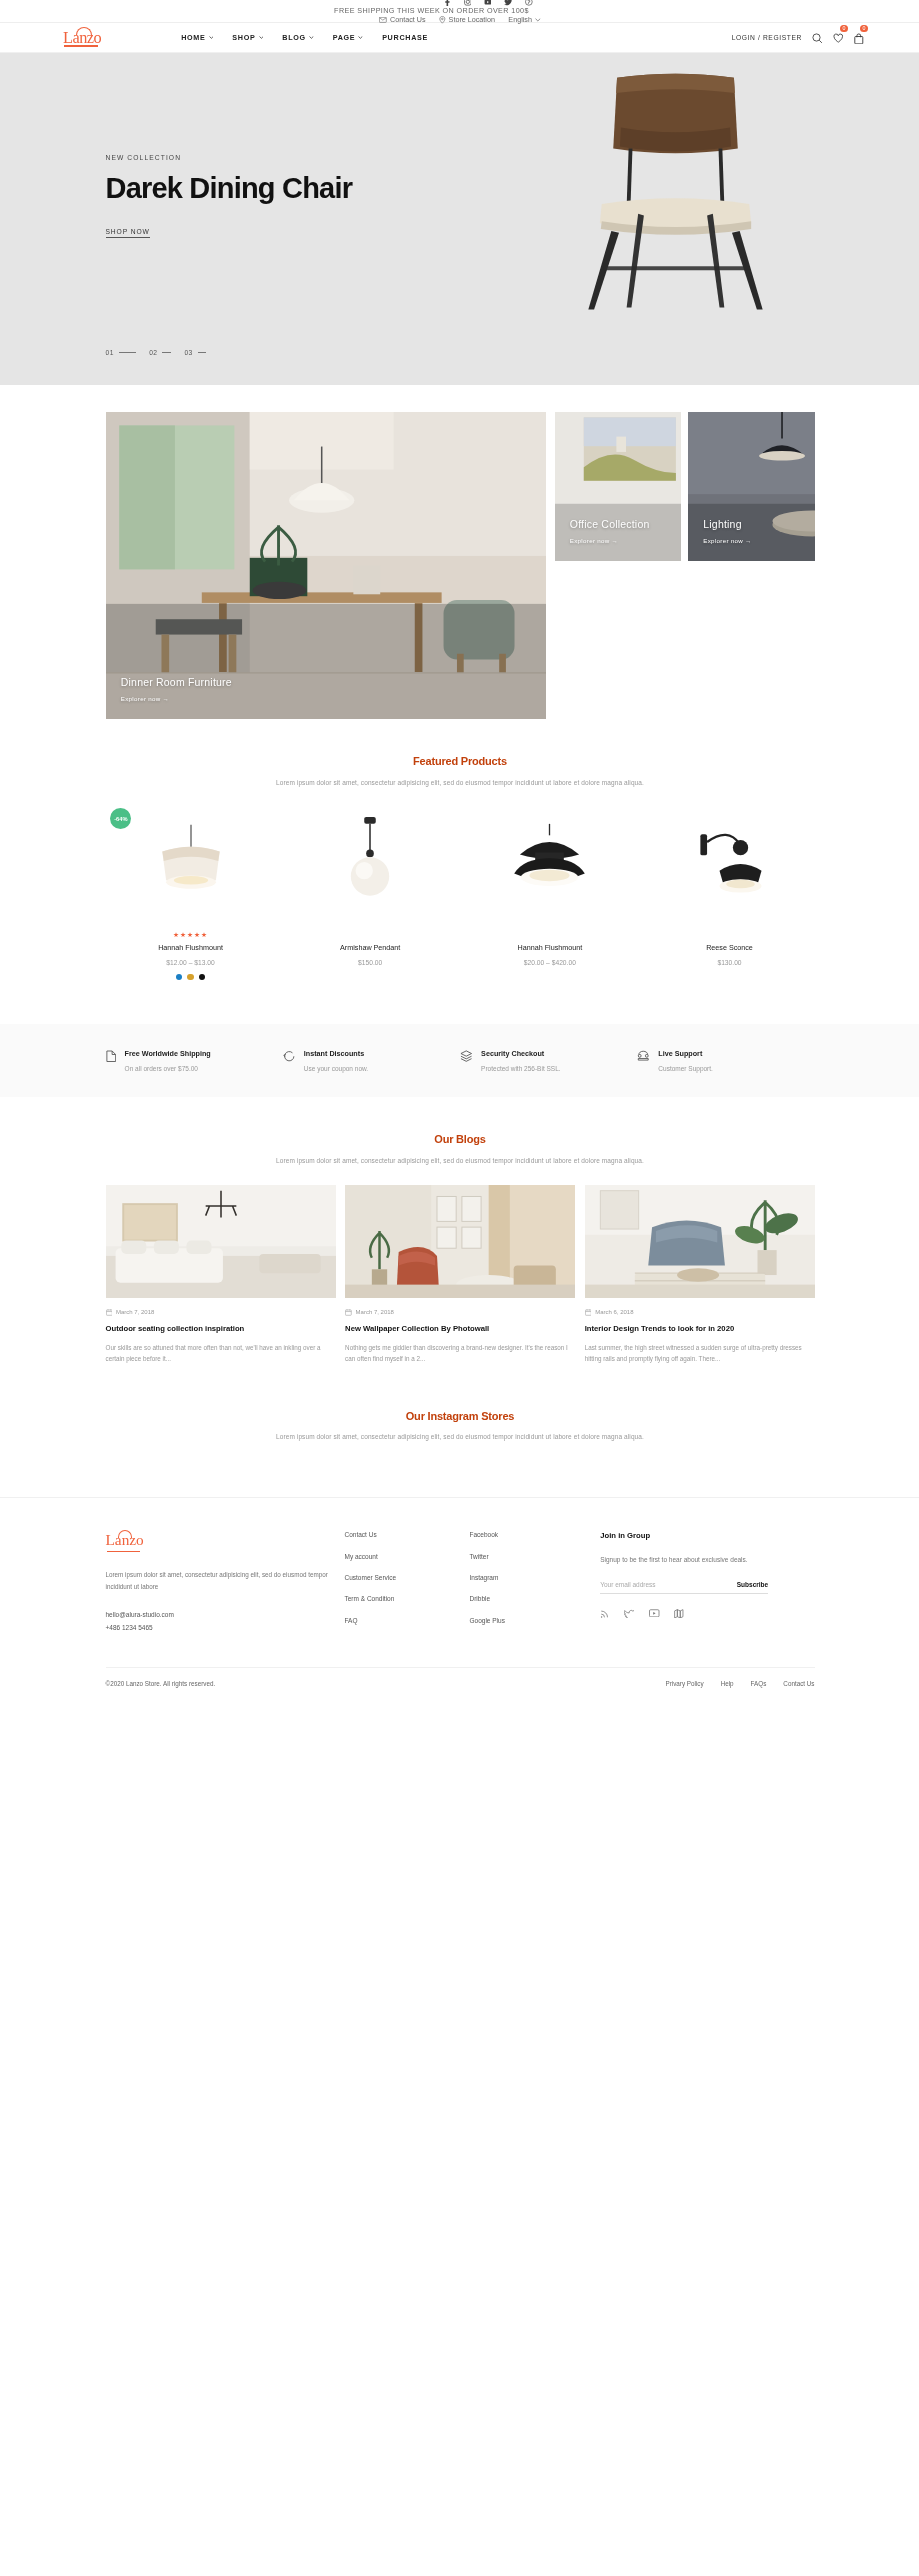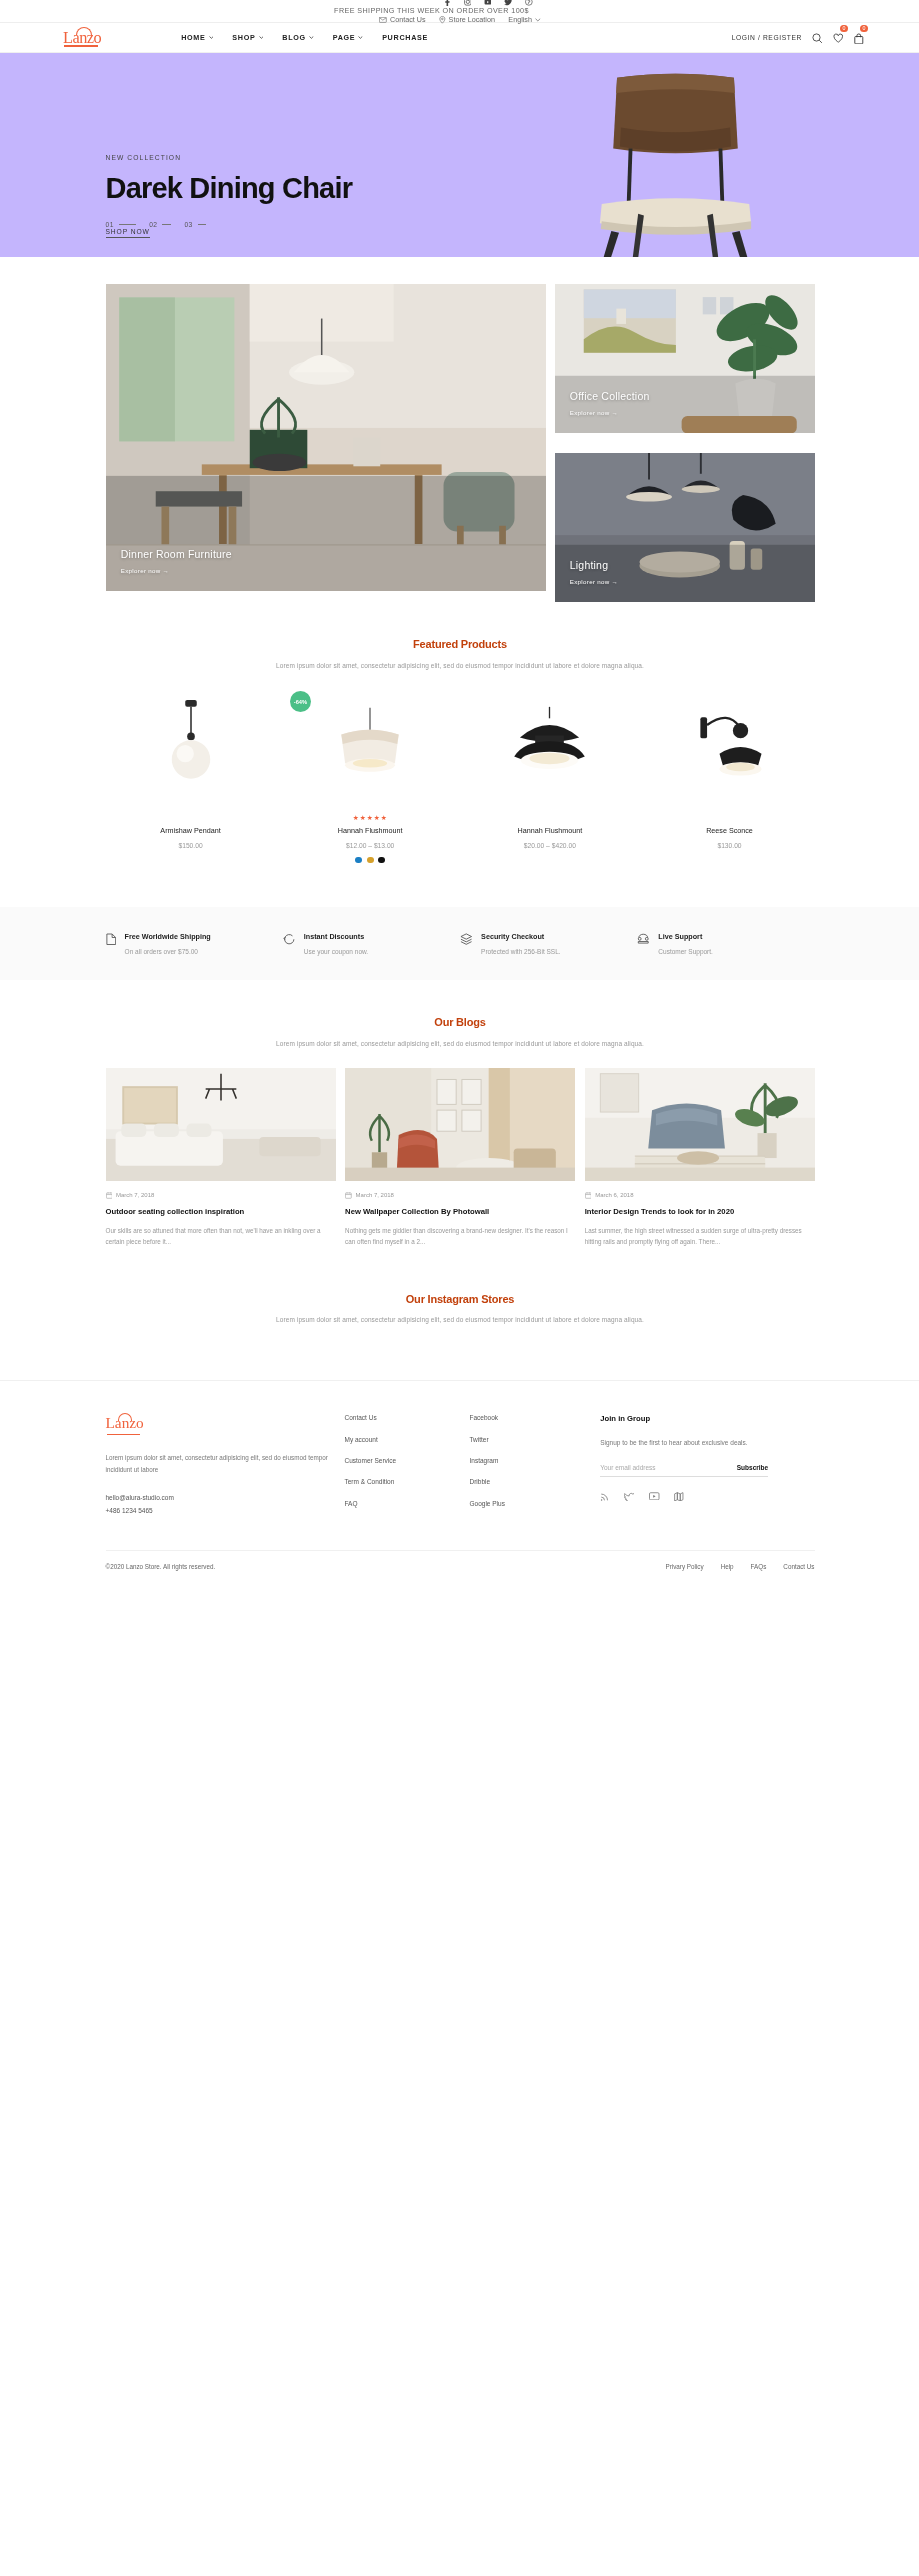--- a/index.html
+++ b/index.html
@@ -24,36 +24,36 @@
   .logo .arc{position:absolute;top:-1px;left:13.4px;width:15.3px;height:8.6px;border:1.5px solid #f0623c;border-bottom:none;border-radius:8.6px 8.6px 0 0;}
   .logo .bar{position:absolute;bottom:1px;left:1px;width:34px;height:1.3px;background:#f0623c;}
   .nav{display:flex;gap:19px;margin-left:80px;font-size:7.2px;letter-spacing:0.7px;color:#222;font-weight:bold;}
   .nav .item{display:flex;align-items:center;gap:3px;cursor:pointer;}
   .hdr-right{margin-left:auto;display:flex;align-items:center;gap:10.5px;margin-right:27px;}
   .login{font-size:6.7px;letter-spacing:0.6px;color:#333;cursor:pointer;}
   .icbtn{position:relative;cursor:pointer;color:#333;}
   .badge{position:absolute;top:-3.8px;right:-3.8px;background:#f0623c;color:#fff;font-size:5.3px;width:7.7px;height:7.7px;border-radius:50%;display:flex;align-items:center;justify-content:center;line-height:1;}
 
   
-  .hero{height:204px;background:#c4b5fd;position:relative;overflow:hidden;}
+  .hero{height:332px;background:#e5e5e5;position:relative;overflow:hidden;}
   .hero-inner{width:709px;margin:0 auto;position:relative;height:100%;}
   .hero-txt{position:absolute;left:0;top:101px;}
   .eyebrow{font-size:6.7px;letter-spacing:1.1px;color:#444;margin-bottom:13.4px;}
   .hero-h1{font-size:29px;font-weight:bold;letter-spacing:-0.8px;color:#111;line-height:1;}
   .shopnow{margin-top:25px;font-size:6.7px;letter-spacing:0.9px;color:#333;border-bottom:1px solid #555;display:inline-block;padding-bottom:1.9px;cursor:pointer;}
   .hero-img{position:absolute;right:9.6px;top:17px;width:259px;height:249px;}
   .dots{position:absolute;left:0;bottom:29px;display:flex;gap:13.4px;align-items:center;font-size:6.7px;color:#555;letter-spacing:0.5px;}
   .dots .d{display:flex;align-items:center;gap:4.8px;cursor:pointer;}
   .dots .ln{height:1px;background:#777;display:inline-block;}
 
   
   .cats{padding:27px 0 0;}
   .cat-grid{display:flex;gap:8.6px;}
   .cat-left{width:441px;height:307px;position:relative;overflow:hidden;}
-  .cat-right{width:260px;display:flex;flex-direction:column;gap:20px;}
+  .cat-right{width:260px;display:flex;flex-direction:row;gap:7px;}
   .cat-sm{height:149px;position:relative;overflow:hidden;}
   .cat-cap{position:absolute;left:15.3px;bottom:17px;color:#fff;z-index:5;}
   .cat-cap .t{font-size:10.5px;letter-spacing:0.2px;margin-bottom:6.7px;text-shadow:0 1px 2.9px rgba(0,0,0,.3);}
   .cat-cap .e{font-size:6.2px;letter-spacing:0.3px;text-shadow:0 1px 2.9px rgba(0,0,0,.3);cursor:pointer;}
 
   
   .sec-head{text-align:center;padding:36px 0 0;}
   .sec-head h2{font-size:11px;font-weight:bold;color:#c2410c;letter-spacing:-0.2px;}
   .sec-head p{font-size:6.5px;color:#999;margin-top:11.5px;letter-spacing:0.1px;}
 
@@ -383,52 +383,52 @@
 
 <div class="wrap">
   <div class="sec-head">
     <h2>Featured Products</h2>
     <p>Lorem ipsum dolor sit amet, consectetur adipisicing elit, sed do eiusmod tempor incididunt ut labore et dolore magna aliqua.</p>
   </div>
   <div class="prods">
 
     <div class="prod">
       <div class="prod-img">
-        <svg width="96" height="96" viewBox="0 0 100 100">
-          <rect x="44" y="2" width="12" height="7" rx="2" fill="#2b2b2b"></rect>
-          <path d="M50 9 L50 40" stroke="#2b2b2b" stroke-width="1.6"></path>
-          <circle cx="50" cy="40" r="4" fill="#2b2b2b"></circle>
-          <circle cx="50" cy="64" r="20" fill="#f3efe8"></circle>
-          <circle cx="44" cy="58" r="9" fill="#fbf9f5"></circle>
-        </svg>
-      </div>
-      <div class="stars"></div>
-      <div class="p-name">Armishaw Pendant</div>
-      <div class="p-price">$150.00</div>
-    </div>
-
-    <div class="prod">
-      <div class="prod-img">
         <div class="saleb">-64%</div>
         <svg width="96" height="88" viewBox="0 0 100 92">
           <path d="M50 6 L50 30" stroke="#555" stroke-width="1.3"></path>
           <path d="M20 34 q30-10 60 0 l-4 30 q-26 10-52 0 z" fill="#f2ece3"></path>
           <path d="M20 34 q30-10 60 0 l-1.5 10 q-28-9-57 0 z" fill="#e4d9c9"></path>
           <ellipse cx="50" cy="66" rx="26" ry="7" fill="#fbf6ee"></ellipse>
           <ellipse cx="50" cy="64" rx="18" ry="4.5" fill="#f6e9c9"></ellipse>
         </svg>
       </div>
       <div class="stars">★★★★★</div>
       <div class="p-name">Hannah Flushmount</div>
       <div class="p-price">$12.00 – $13.00</div>
       <div class="swatches">
         <span class="sw" style="background:#1b7fc4"></span>
         <span class="sw" style="background:#d6a12c"></span>
         <span class="sw" style="background:#111111"></span>
       </div>
+    </div>
+
+    <div class="prod">
+      <div class="prod-img">
+        <svg width="96" height="96" viewBox="0 0 100 100">
+          <rect x="44" y="2" width="12" height="7" rx="2" fill="#2b2b2b"></rect>
+          <path d="M50 9 L50 40" stroke="#2b2b2b" stroke-width="1.6"></path>
+          <circle cx="50" cy="40" r="4" fill="#2b2b2b"></circle>
+          <circle cx="50" cy="64" r="20" fill="#f3efe8"></circle>
+          <circle cx="44" cy="58" r="9" fill="#fbf9f5"></circle>
+        </svg>
+      </div>
+      <div class="stars"></div>
+      <div class="p-name">Armishaw Pendant</div>
+      <div class="p-price">$150.00</div>
     </div>
 
     <div class="prod">
       <div class="prod-img">
         <svg width="105" height="86" viewBox="0 0 110 90">
           <path d="M55 4 L55 16" stroke="#2b2b2b" stroke-width="1.4"></path>
           <path d="M24 36 q31-26 62 0 q-31 9-62 0 z" fill="#1d1d1d"></path>
           <rect x="40" y="34" width="30" height="8" fill="#262626"></rect>
           <path d="M18 56 q37 16 74 0 q-10-16-37-16 t-37 16 z" fill="#1a1a1a"></path>
           <ellipse cx="55" cy="60" rx="30" ry="9" fill="#fdfbf7"></ellipse>

